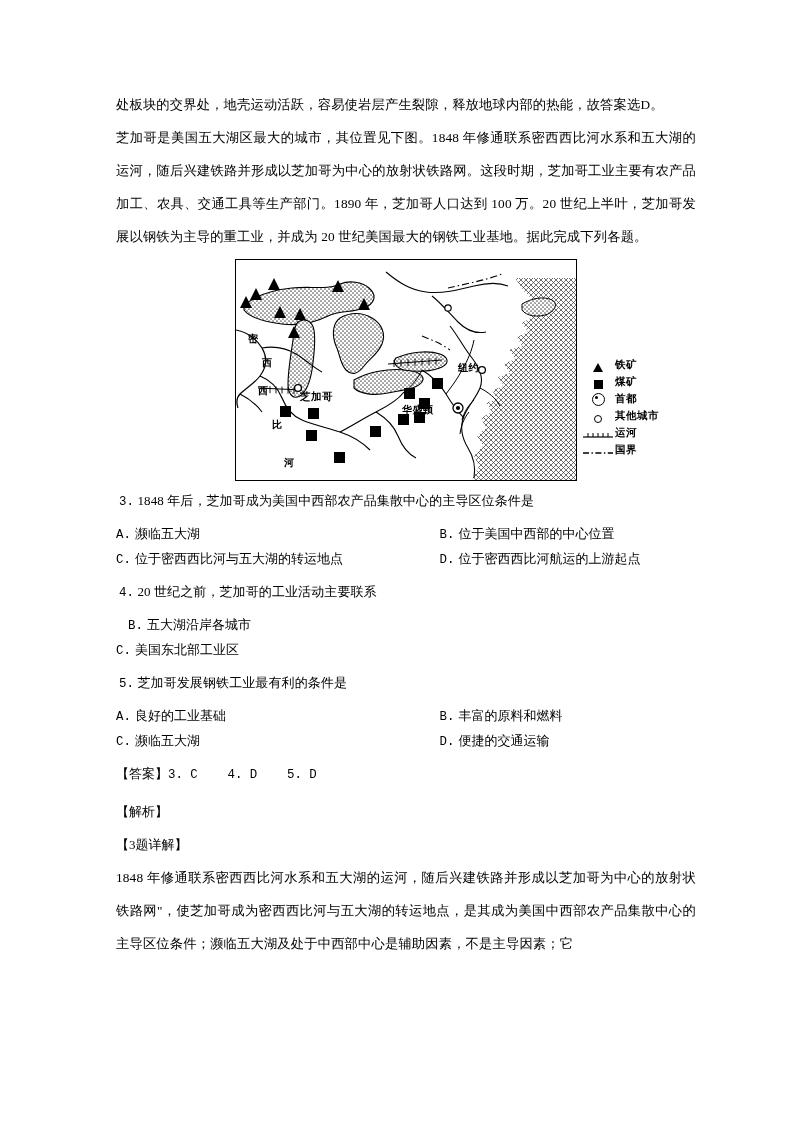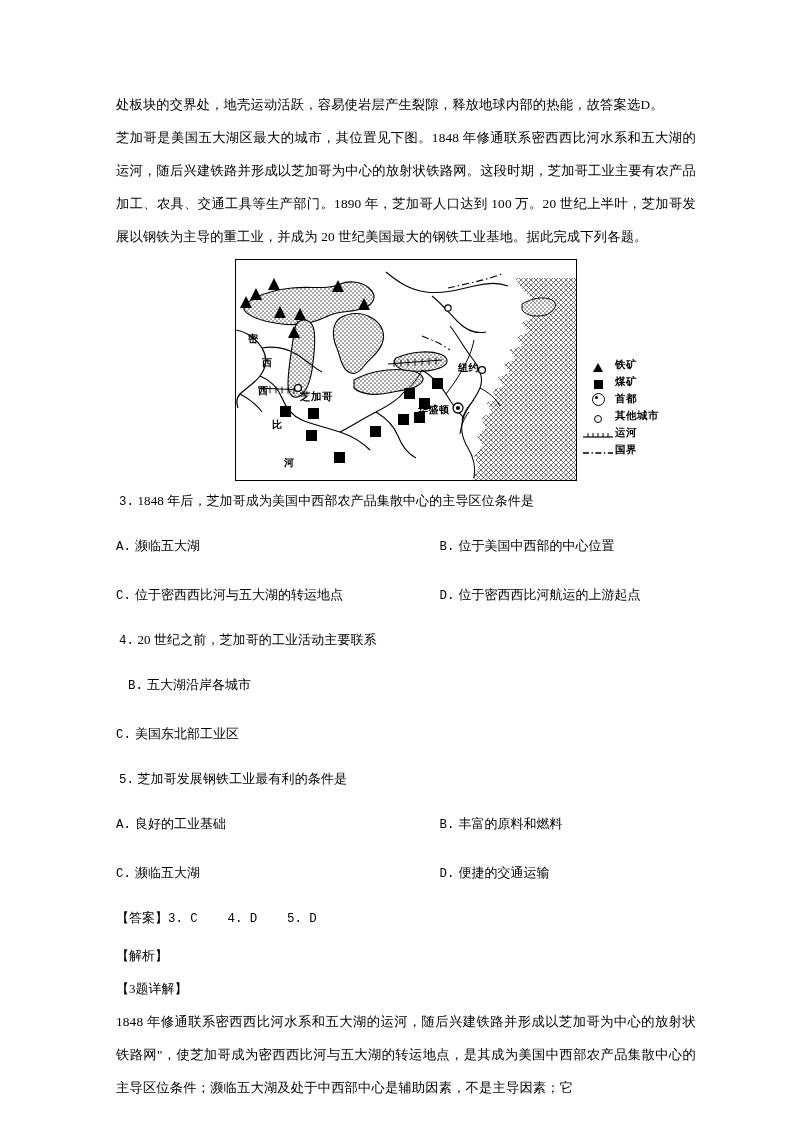--- a/index.html
+++ b/index.html
@@ -32,21 +32,21 @@
     letter-spacing: 0.15px;
   }
   .q-stem {
     font-size: 13.0px;
     line-height: 33px;
     margin: 3px;
     letter-spacing: 0.1px;
   }
   .opt-row {
     display: flex;
-    line-height: 47px;
+    line-height: 24px;
     font-size: 13.0px;
     gap: 44px;
   }
   .opt {
     width: 50%;
     box-sizing: border-box;
   }
   .opt-b { padding-left: 12px; }
   .lbl {
     font-family: "Liberation Mono", "DejaVu Sans Mono", monospace;
@@ -280,21 +280,21 @@
             <circle cx="222" cy="148" r="2.1" fill="#000"></circle>
           </g>
         </svg>
 
         <div style="position:absolute; left:64px; top:130px; font-size:10.5px; font-weight:bold;
                     font-family:'Liberation Sans','DejaVu Sans',sans-serif; letter-spacing:0.5px;">芝加哥</div>
 
         <div style="position:absolute; left:222px; top:101px; font-size:10px; font-weight:bold;
                     font-family:'Liberation Sans','DejaVu Sans',sans-serif; letter-spacing:0.5px;">纽约</div>
 
-        <div style="position:absolute; left:182px; top:143px; font-size:10px; font-weight:bold;
+        <div style="position:absolute; left:166px; top:143px; font-size:10px; font-weight:bold;
                     font-family:'Liberation Sans','DejaVu Sans',sans-serif; letter-spacing:0.5px;">华盛顿</div>
 
         <div style="position:absolute; left:12px; top:72px; font-size:10px; font-weight:bold;
                     font-family:'Liberation Sans','DejaVu Sans',sans-serif;">密</div>
         <div style="position:absolute; left:26px; top:96px; font-size:10px; font-weight:bold;
                     font-family:'Liberation Sans','DejaVu Sans',sans-serif;">西</div>
         <div style="position:absolute; left:22px; top:124px; font-size:10px; font-weight:bold;
                     font-family:'Liberation Sans','DejaVu Sans',sans-serif;">西</div>
         <div style="position:absolute; left:36px; top:158px; font-size:10px; font-weight:bold;
                     font-family:'Liberation Sans','DejaVu Sans',sans-serif;">比</div>

